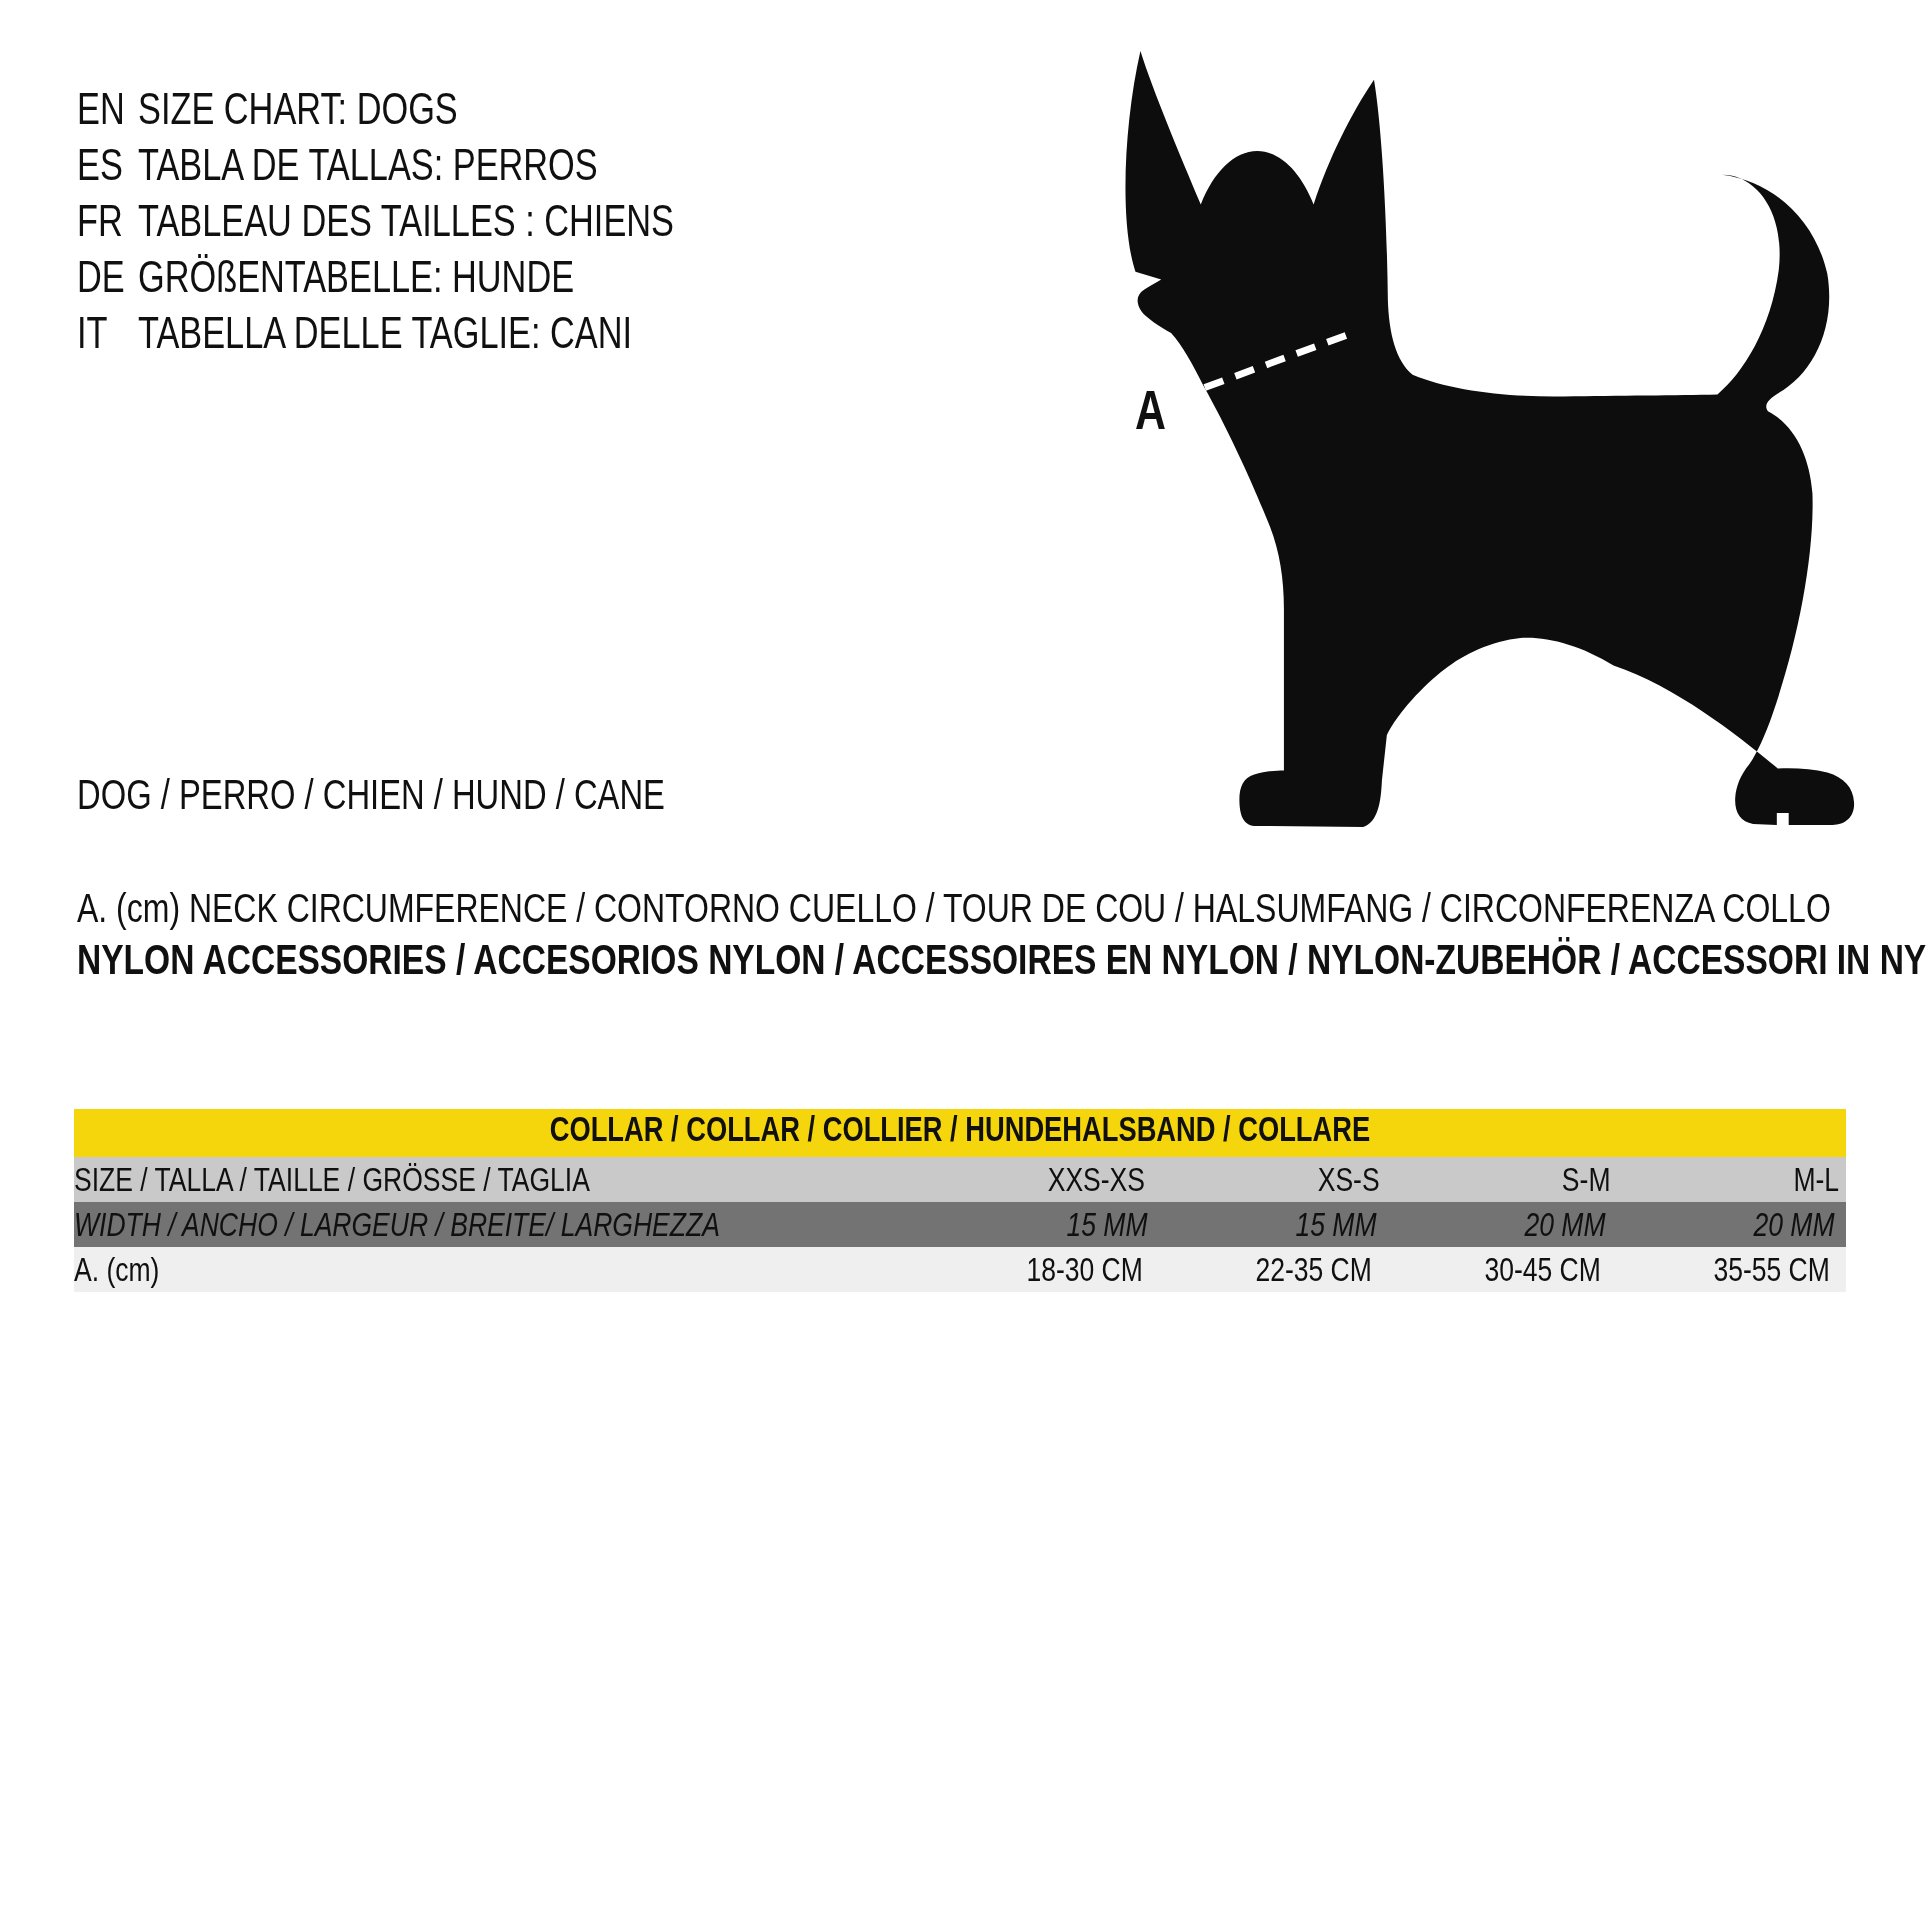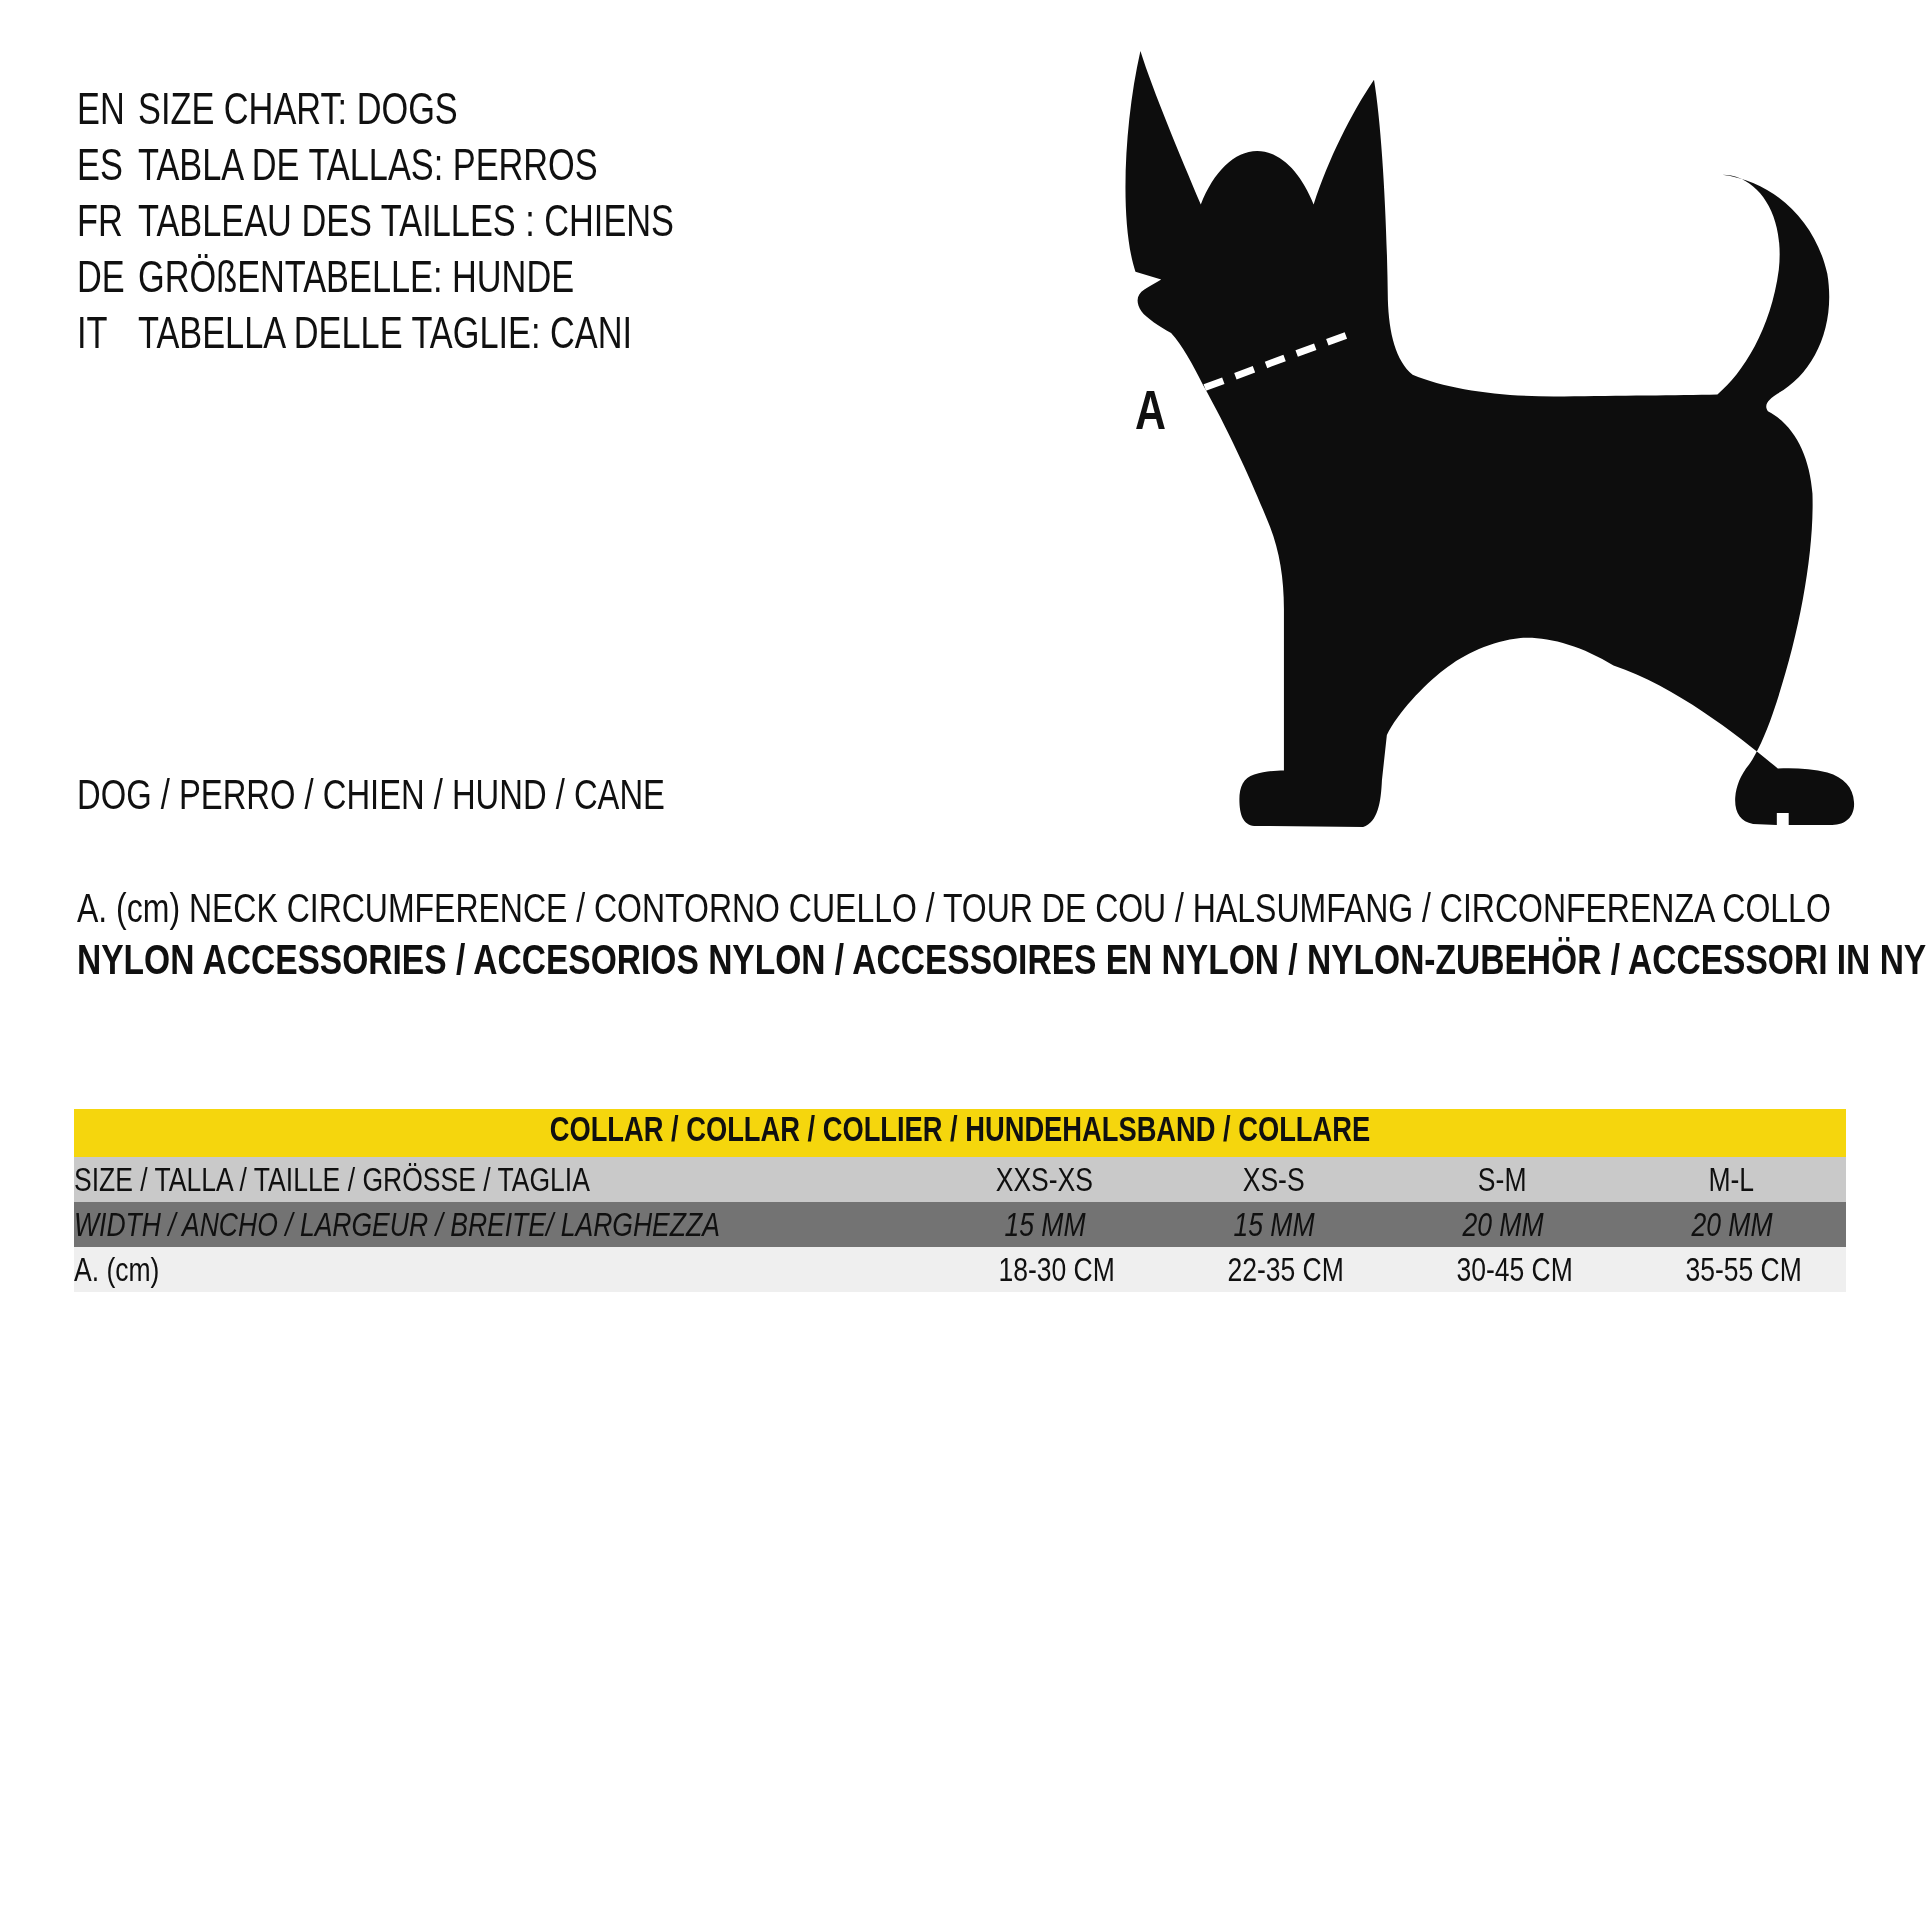--- a/index.html
+++ b/index.html
@@ -27,21 +27,21 @@
 
   
   .size-table{position:absolute;left:74px;top:1109px;width:1772px;}
   .st-header{height:48px;background:#F5D60D;display:flex;align-items:flex-start;justify-content:center;
              font-size:35px;font-weight:700;}
   .st-row{display:flex;align-items:center;height:45px;font-size:34px;font-weight:500;}
   .st-row.gray{background:#C9C9C9;}
   .st-row.white{background:#737373;font-style:italic;}
   .st-row.light{background:#EFEFEF;gap:25px;}
   .st-label{flex:0 0 856px;box-sizing:border-box;}
-  .st-val{flex:1 1 0;display:flex;align-items:center;justify-content:center;text-align:center;}
+  .st-val{flex:1 1 0;display:flex;align-items:center;justify-content:flex-end;text-align:center;}
 </style>
 </head>
 <body>
 
 <div class="canvas">
 
   <div class="lang-block">
     <div class="lang-row">
       <span class="lang-code"><span class="cond">EN</span></span>
       <span class="lang-title"><span class="cond">SIZE CHART: DOGS</span></span>

